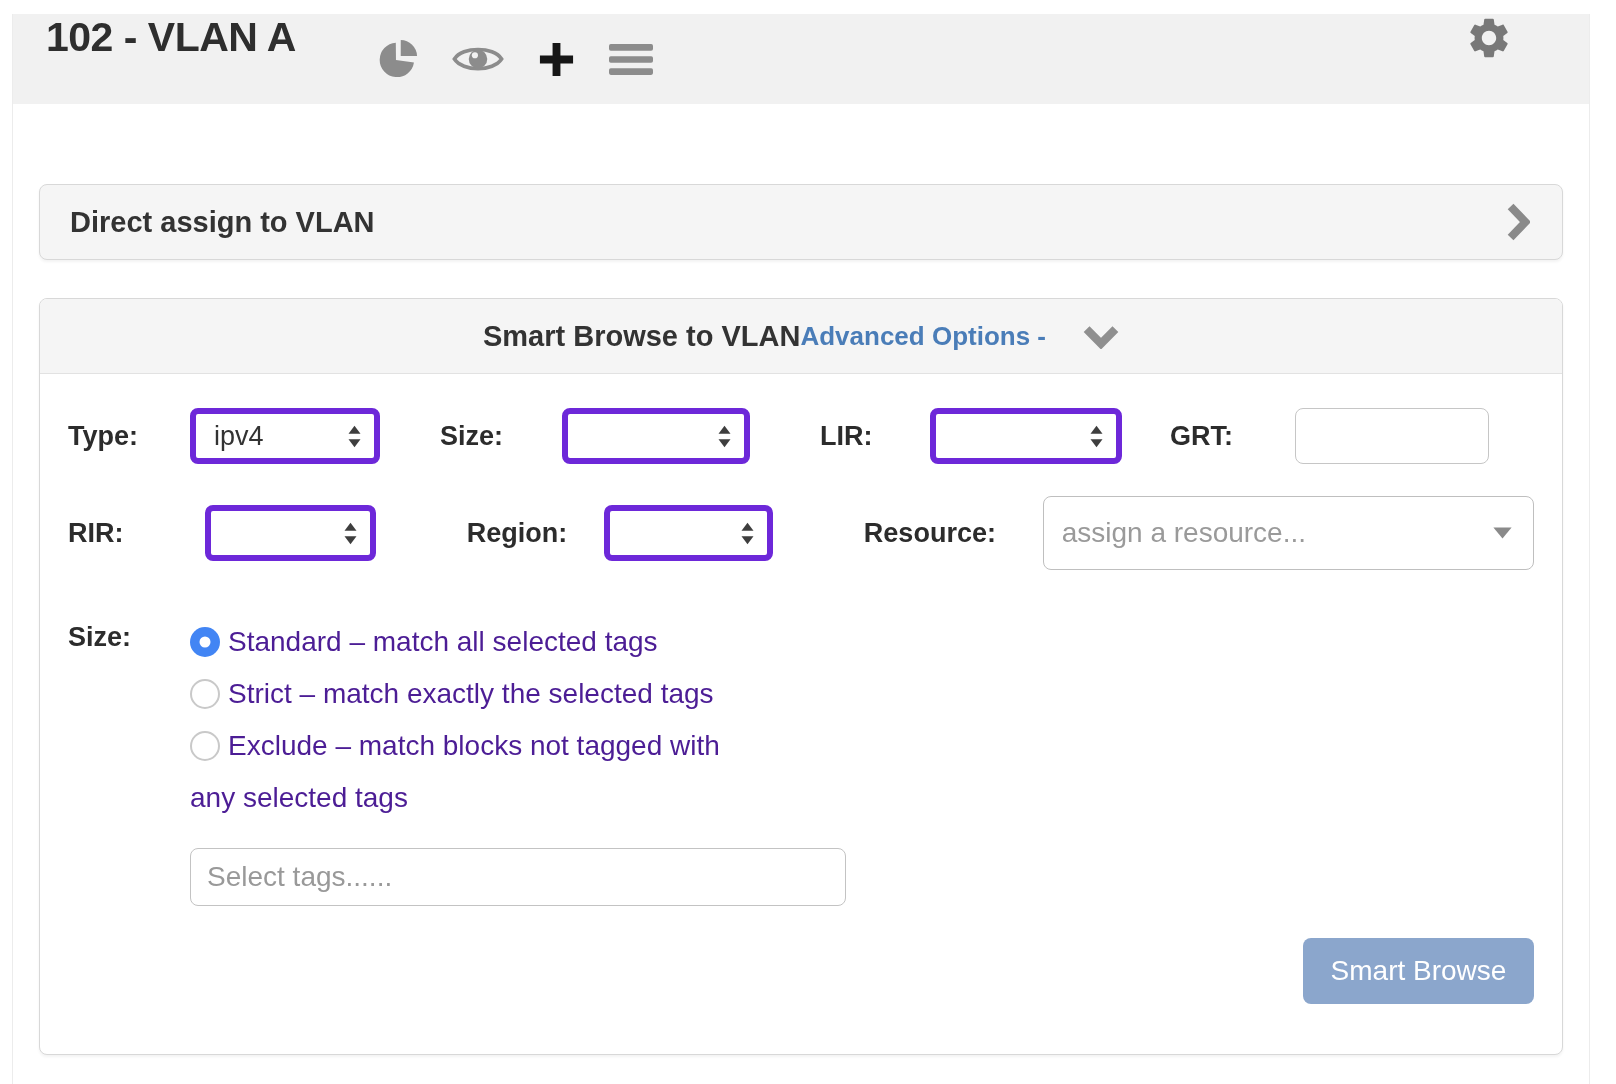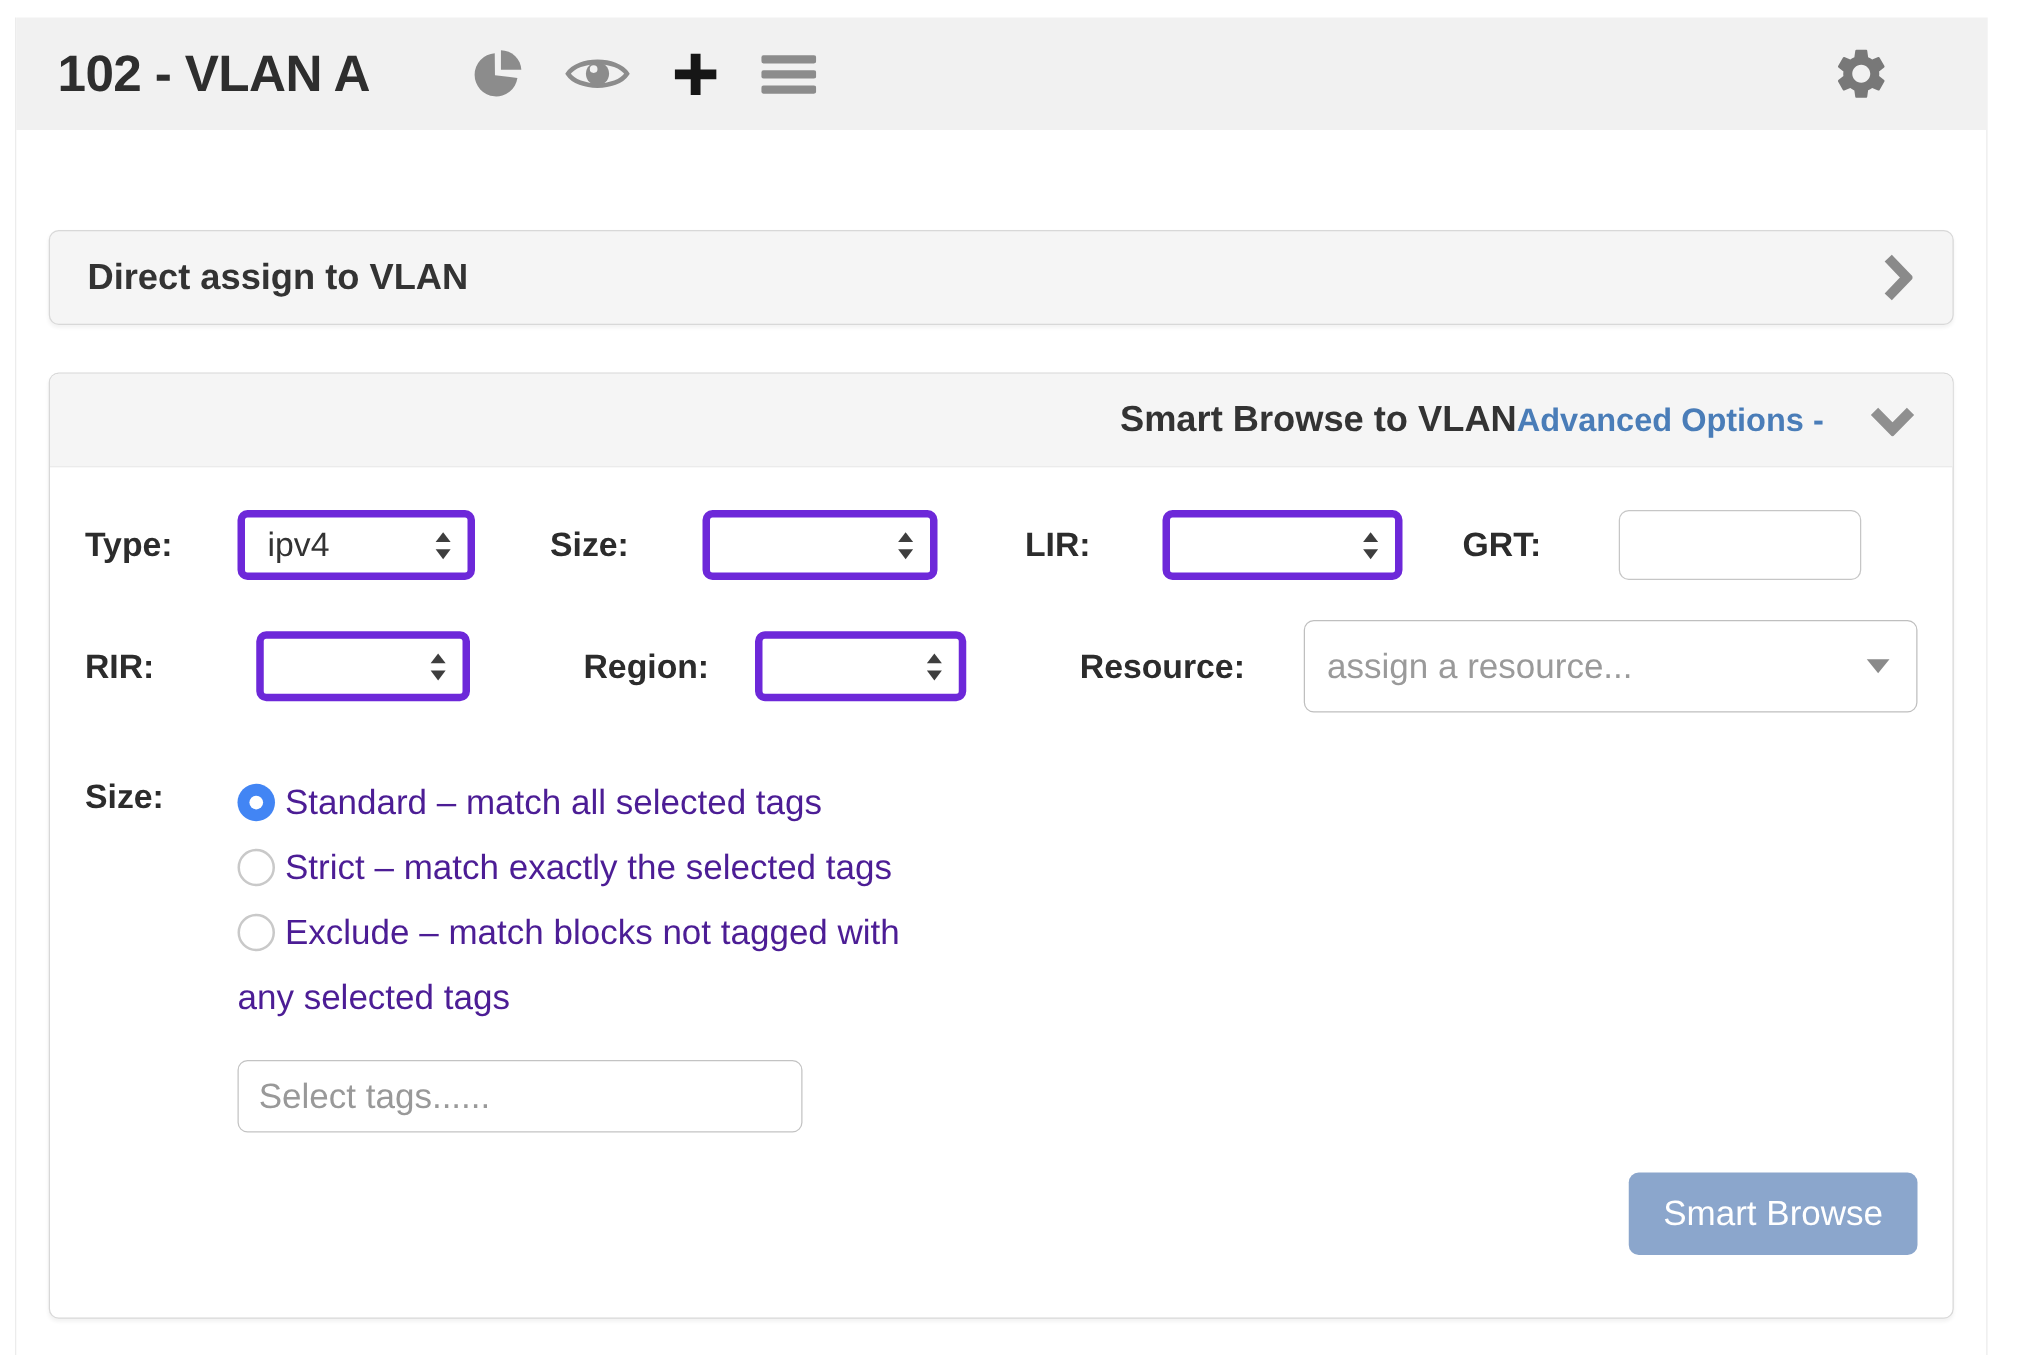--- a/index.html
+++ b/index.html
@@ -18,21 +18,20 @@
     height: 1070px;
     border-left: 1px solid #ececec;
     border-right: 1px solid #ececec;
     background: #fff;
   }
   
   .titlebar {
     height: 90px;
     background: #f1f1f1;
     display: flex;
-    align-items: center;
     padding: 0 76px 0 33px;
   }
   .titlebar-title {
     font-size: 41px;
     font-weight: 700;
     color: #2e2e2e;
     letter-spacing: -0.5px;
     white-space: nowrap;
   }
   .tb-icons { display: flex; align-items: center; gap: 32px; margin-left: 80px; }
@@ -57,21 +56,21 @@
   }
   .panel-title { font-size: 29px; font-weight: 700; color: #333; }
   .panel-smart { margin-top: 38px; background: #fff; }
   .smart-header {
     background: #f5f5f5;
     height: 75px;
     border-bottom: 1px solid #e2e2e2;
     border-radius: 7px 7px 0 0;
     display: flex;
     align-items: center;
-    justify-content: flex-end;
+    justify-content: center;
     padding: 0 30px;
   }
   .adv-wrap { display: flex; align-items: center; gap: 37px; }
   .adv-link {
     color: #4a7db8;
     font-size: 26px;
     font-weight: 700;
     text-decoration: none;
     cursor: pointer;
     white-space: nowrap;
@@ -136,21 +135,21 @@
     content: "";
     position: absolute;
     width: 11px; height: 11px;
     border-radius: 50%;
     background: #fff;
     top: 50%; left: 50%;
     transform: translate(-50%,-50%);
   }
   .tags-input-row { margin-left: 122px; margin-top: 24px; }
   .tags-input {
-    width: 452px;
+    width: 656px;
     height: 58px;
     border: 1px solid #c3c3c3;
     border-radius: 8px;
     font-size: 28px;
     padding: 0 16px;
     font-family: "Liberation Sans", sans-serif;
     color: #333;
     outline: none;
   }
   .tags-input::placeholder, .ctl-input::placeholder { color: #999; }

